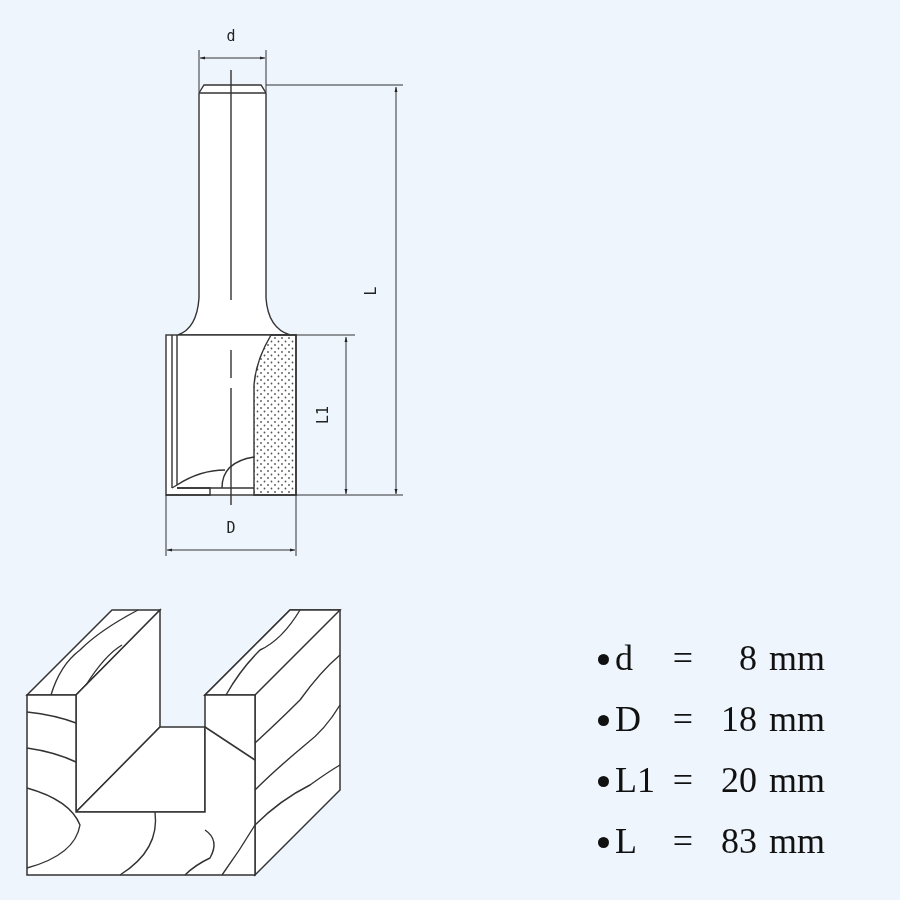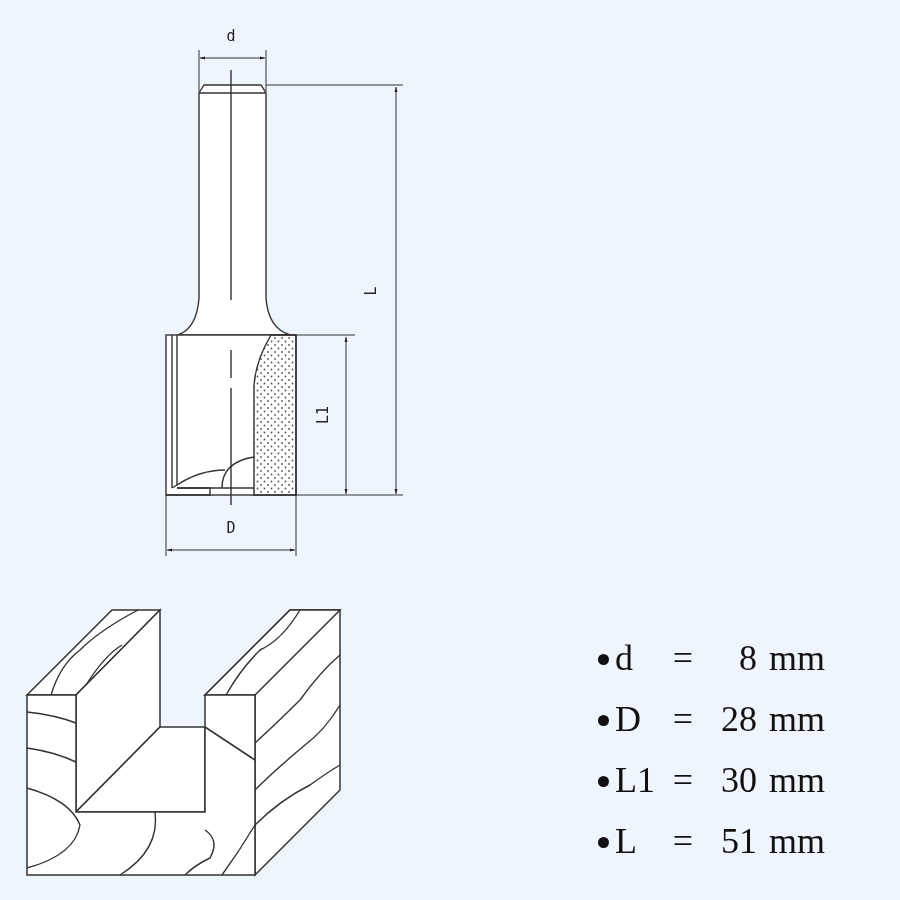--- a/index.html
+++ b/index.html
@@ -139,30 +139,30 @@
     <span class="bullet"></span>
     <span class="sym">d</span>
     <span class="eq">=</span>
     <span class="val">8</span>
     <span class="unit">mm</span>
   </div>
   <div class="spec-row">
     <span class="bullet"></span>
     <span class="sym">D</span>
     <span class="eq">=</span>
-    <span class="val">28</span>
+    <span class="val">18</span>
     <span class="unit">mm</span>
   </div>
   <div class="spec-row">
     <span class="bullet"></span>
     <span class="sym">L1</span>
     <span class="eq">=</span>
-    <span class="val">30</span>
+    <span class="val">20</span>
     <span class="unit">mm</span>
   </div>
   <div class="spec-row">
     <span class="bullet"></span>
     <span class="sym">L</span>
     <span class="eq">=</span>
-    <span class="val">51</span>
+    <span class="val">83</span>
     <span class="unit">mm</span>
   </div>
 </div>
 
 </body></html>

